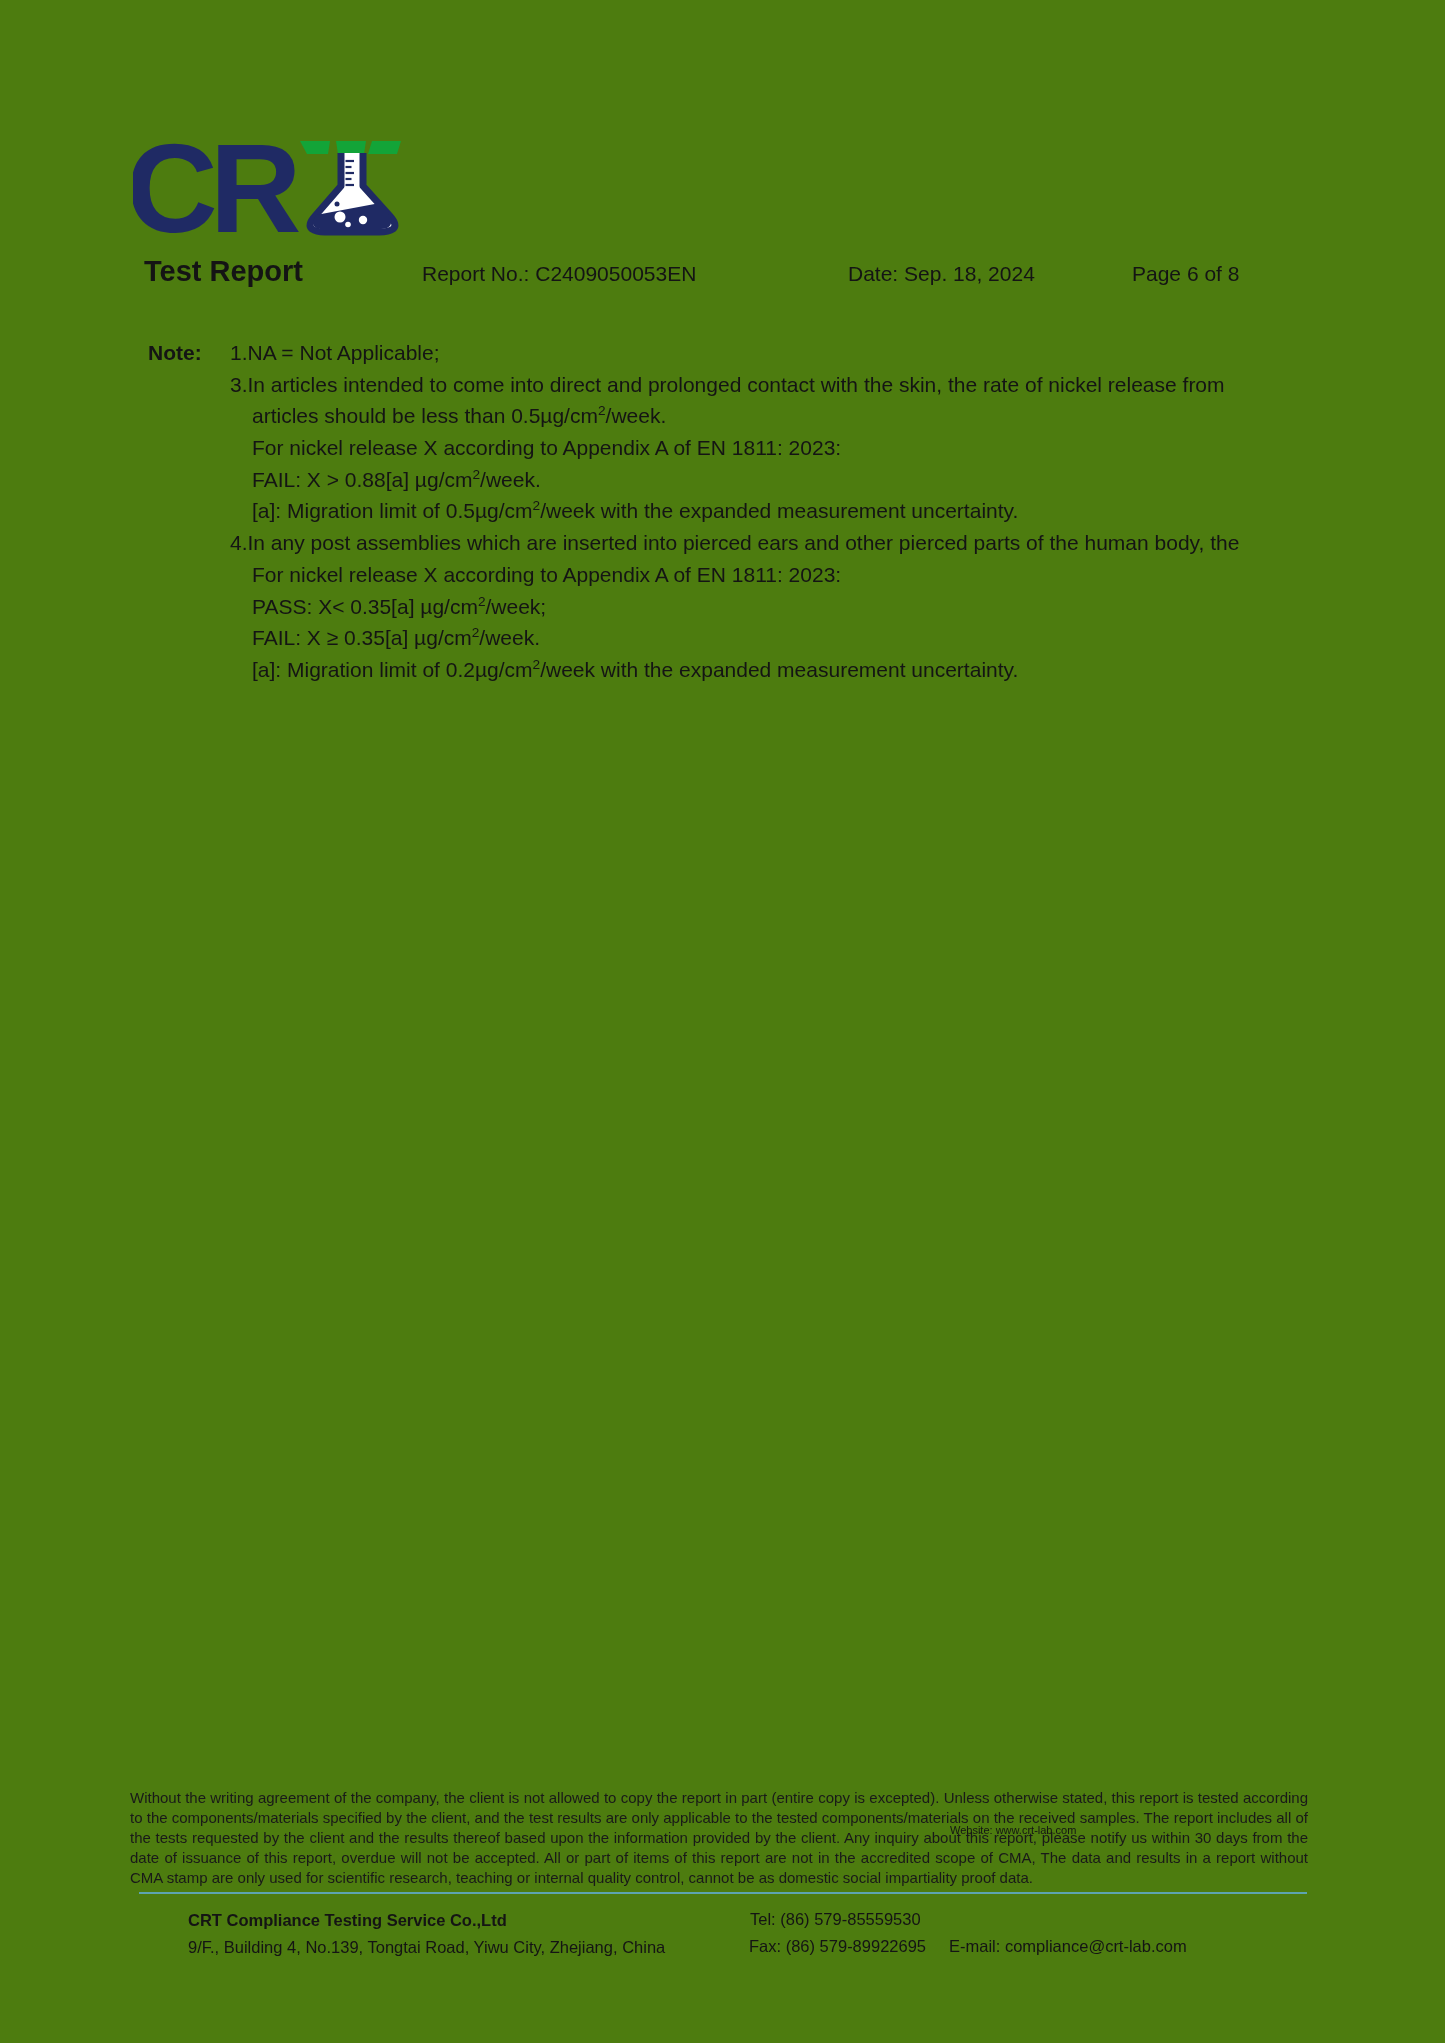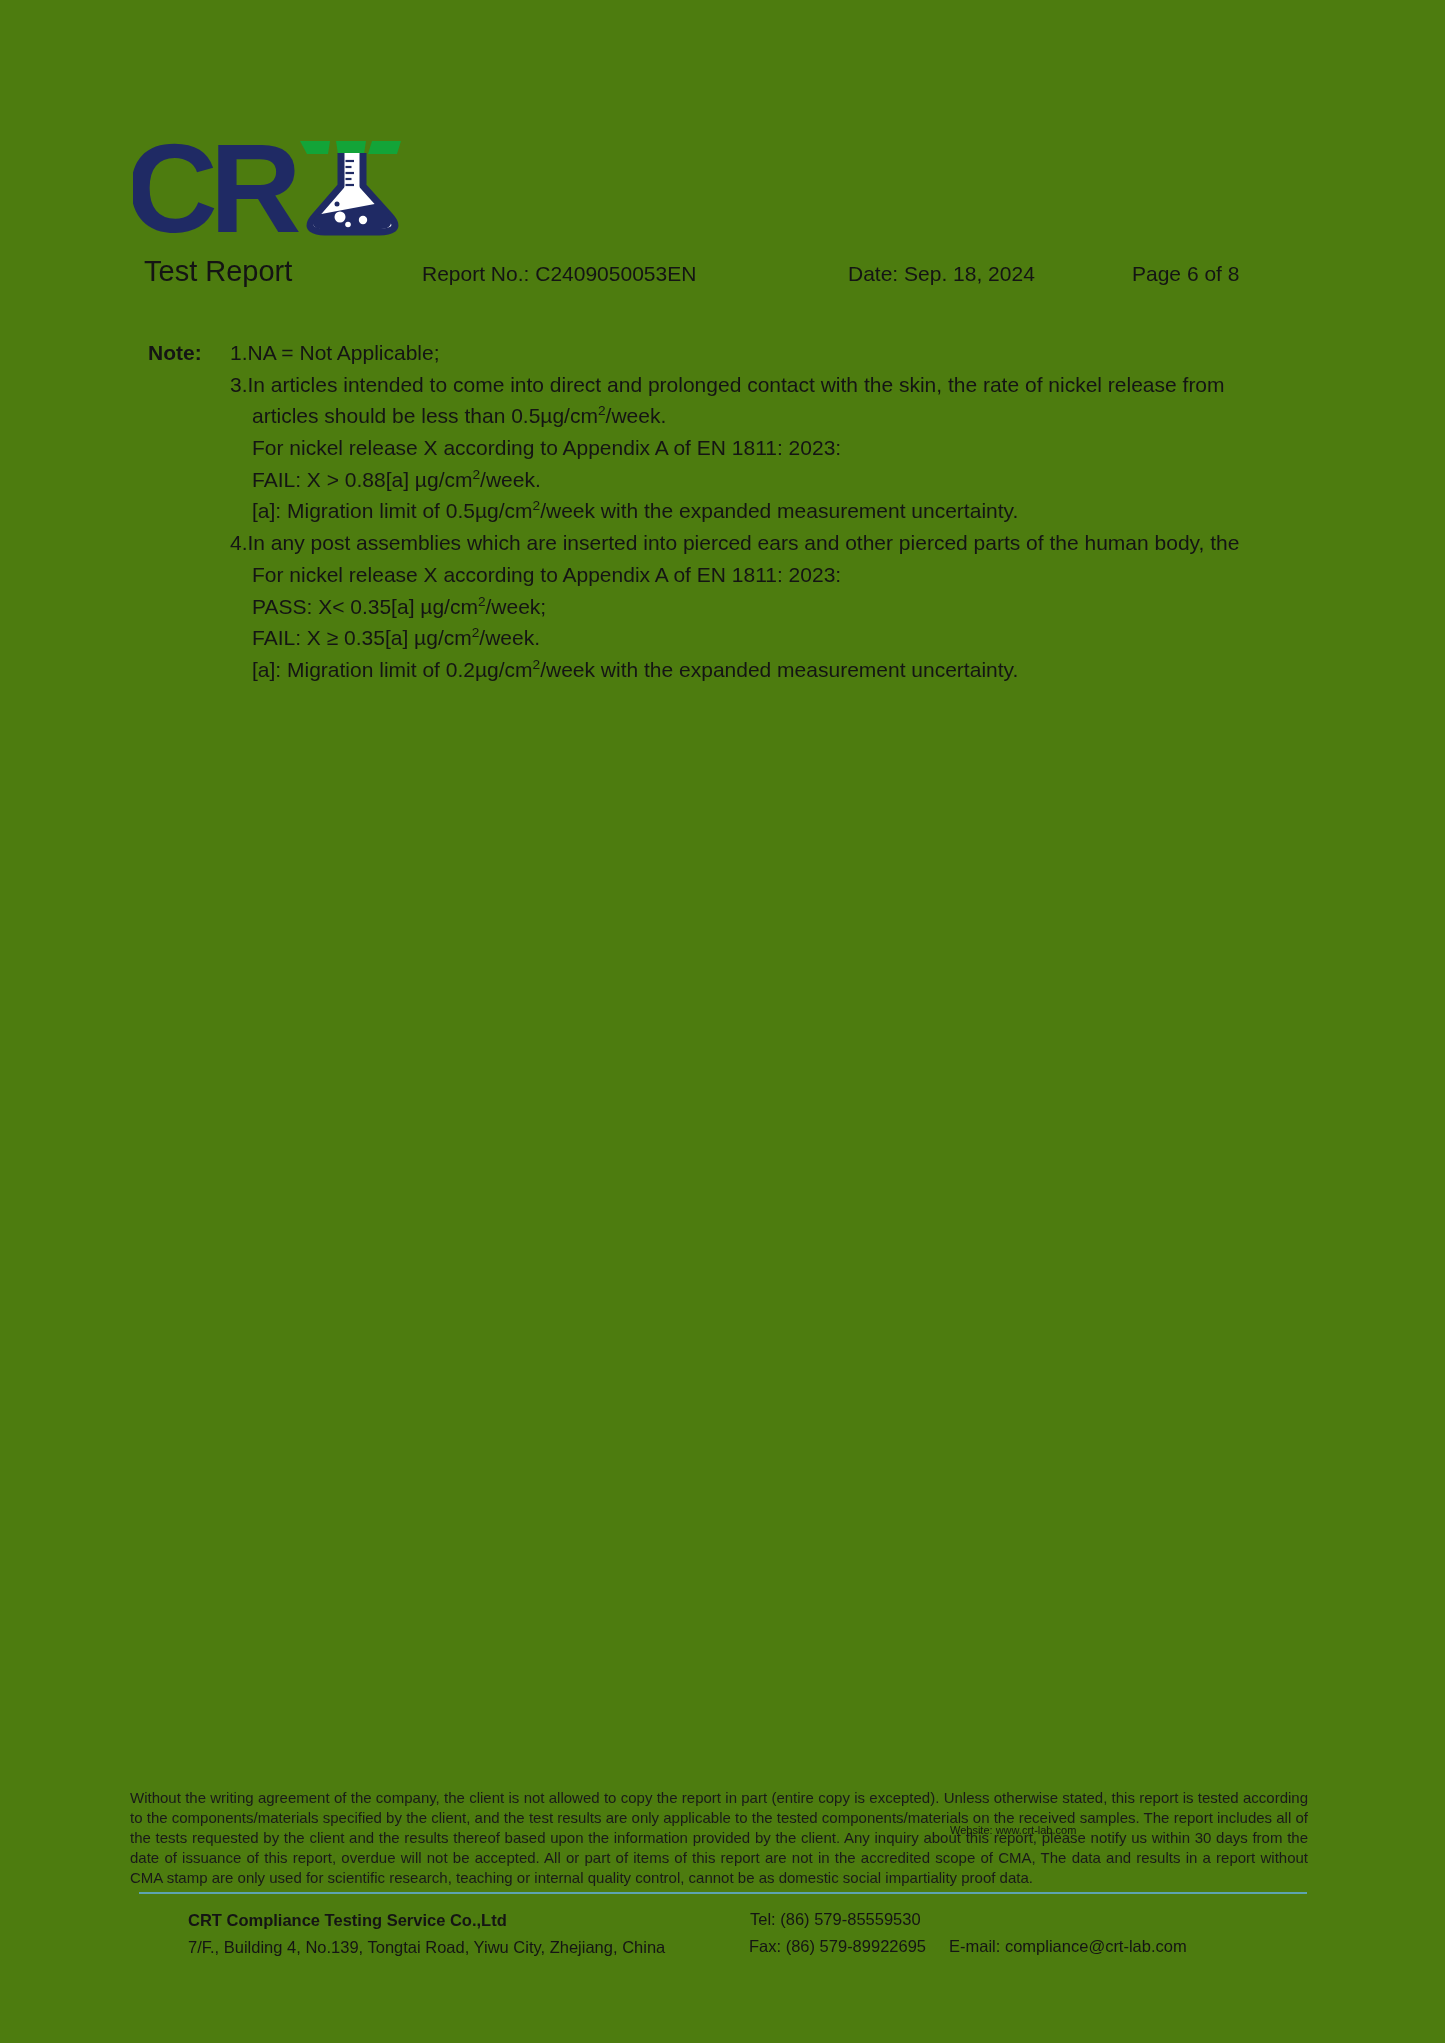--- a/index.html
+++ b/index.html
@@ -3,21 +3,21 @@
 <meta charset="utf-8">
 <style>
   html,body{margin:0;padding:0;background:#ffffff;}
   .page{
     position:relative;width:1445px;height:2043px;background:#4d7c0f;
     font-family:"Liberation Sans",sans-serif;color:#141414;overflow:hidden;
   }
   
   .logo{position:absolute;left:133px;top:136px;width:272px;height:100px;}
   
-  .title{position:absolute;left:144px;top:255px;font-size:29px;font-weight:normal;white-space:nowrap;}
+  .title{position:absolute;left:144px;top:255px;font-size:29px;font-weight:bold;white-space:nowrap;}
   .report-no{position:absolute;left:422px;top:262px;font-size:21px;white-space:nowrap;}
   .date{position:absolute;left:848px;top:262px;font-size:21px;white-space:nowrap;}
   .page-info{position:absolute;left:1132px;top:262px;font-size:21px;white-space:nowrap;}
   
   .note-label{position:absolute;left:148px;top:337px;font-size:21px;font-weight:bold;line-height:31.7px;}
   .note-lines{position:absolute;left:230px;top:337px;font-size:21px;}
   .note-line{height:31.7px;line-height:31.7px;white-space:nowrap;}
   .ind1{padding-left:22px;}
   sup{font-size:0.65em;line-height:0;}
   
@@ -82,19 +82,19 @@
     <div class="note-line ind0">4.In any post assemblies which are inserted into pierced ears and other pierced parts of the human body, the</div>
     <div class="note-line ind1">For nickel release X according to Appendix A of EN 1811: 2023:</div>
     <div class="note-line ind1">PASS: X&lt; 0.35[a] µg/cm<sup>2</sup>/week;</div>
     <div class="note-line ind1">FAIL: X ≥ 0.35[a] µg/cm<sup>2</sup>/week.</div>
     <div class="note-line ind1">[a]: Migration limit of 0.2µg/cm<sup>2</sup>/week with the expanded measurement uncertainty.</div>
   </div>
 
   <p class="disclaimer">Without the writing agreement of the company, the client is not allowed to copy the report in part (entire copy is excepted). Unless otherwise stated, this report is tested according to the components/materials specified by the client, and the test results are only applicable to the tested components/materials on the received samples. The report includes all of the tests requested by the client and the results thereof based upon the information provided by the client. Any inquiry about this report, please notify us within 30 days from the date of issuance of this report, overdue will not be accepted. All or part of items of this report are not in the accredited scope of CMA, The data and results in a report without CMA stamp are only used for scientific research, teaching or internal quality control, cannot be as domestic social impartiality proof data.</p>
   <div class="rule"></div>
   <div class="contact-company">CRT Compliance Testing Service Co.,Ltd</div>
-  <div class="contact-address">7/F., Building 4, No.139, Tongtai Road, Yiwu City, Zhejiang, China</div>
+  <div class="contact-address">9/F., Building 4, No.139, Tongtai Road, Yiwu City, Zhejiang, China</div>
   <div class="contact-tel">Tel: (86) 579-85559530</div>
   <div class="contact-fax">Fax: (86) 579-89922695</div>
   <div class="contact-web">Website: www.crt-lab.com</div>
   <div class="contact-email">E-mail: compliance@crt-lab.com</div>
 
 </div>
 
 </body></html>

